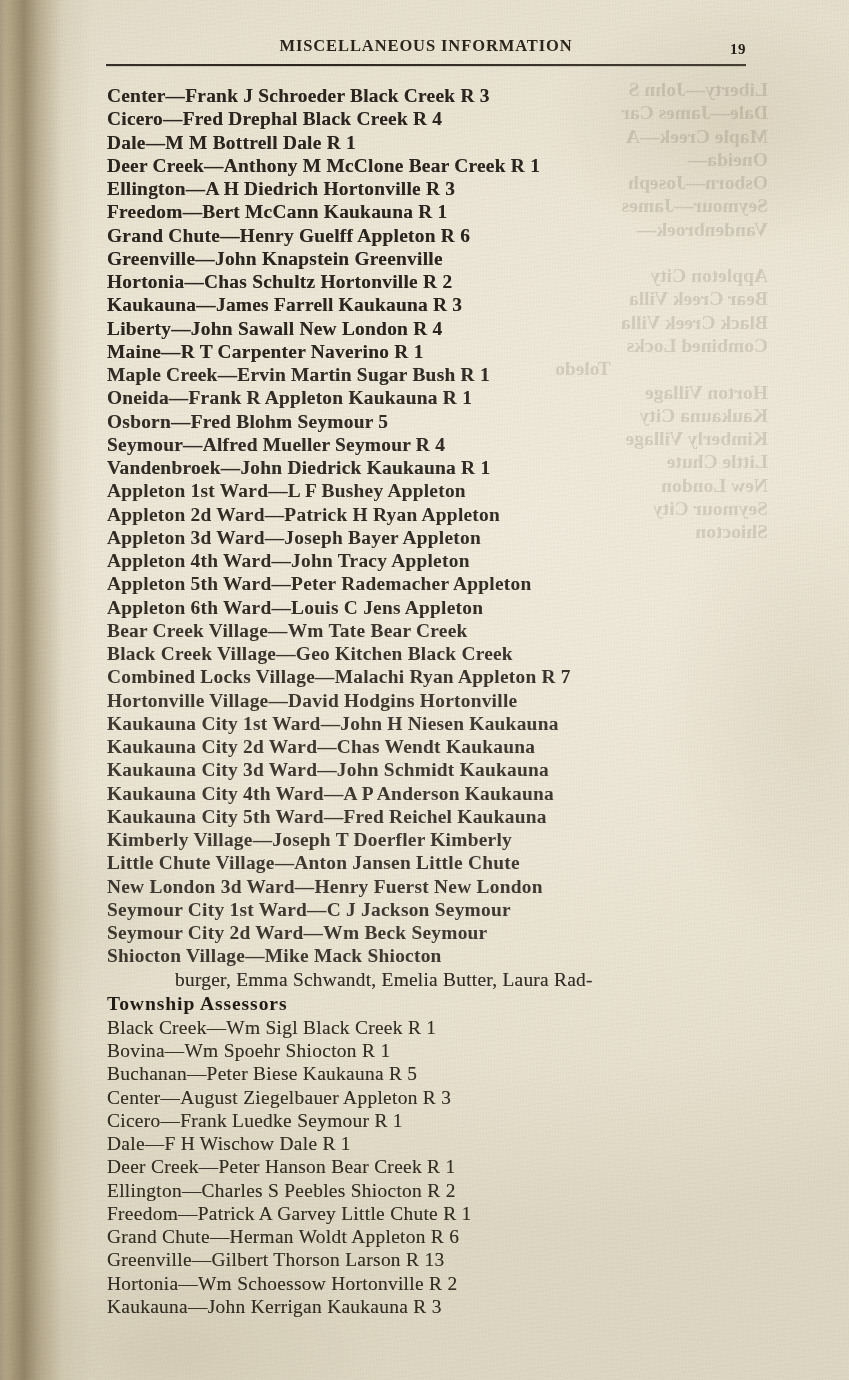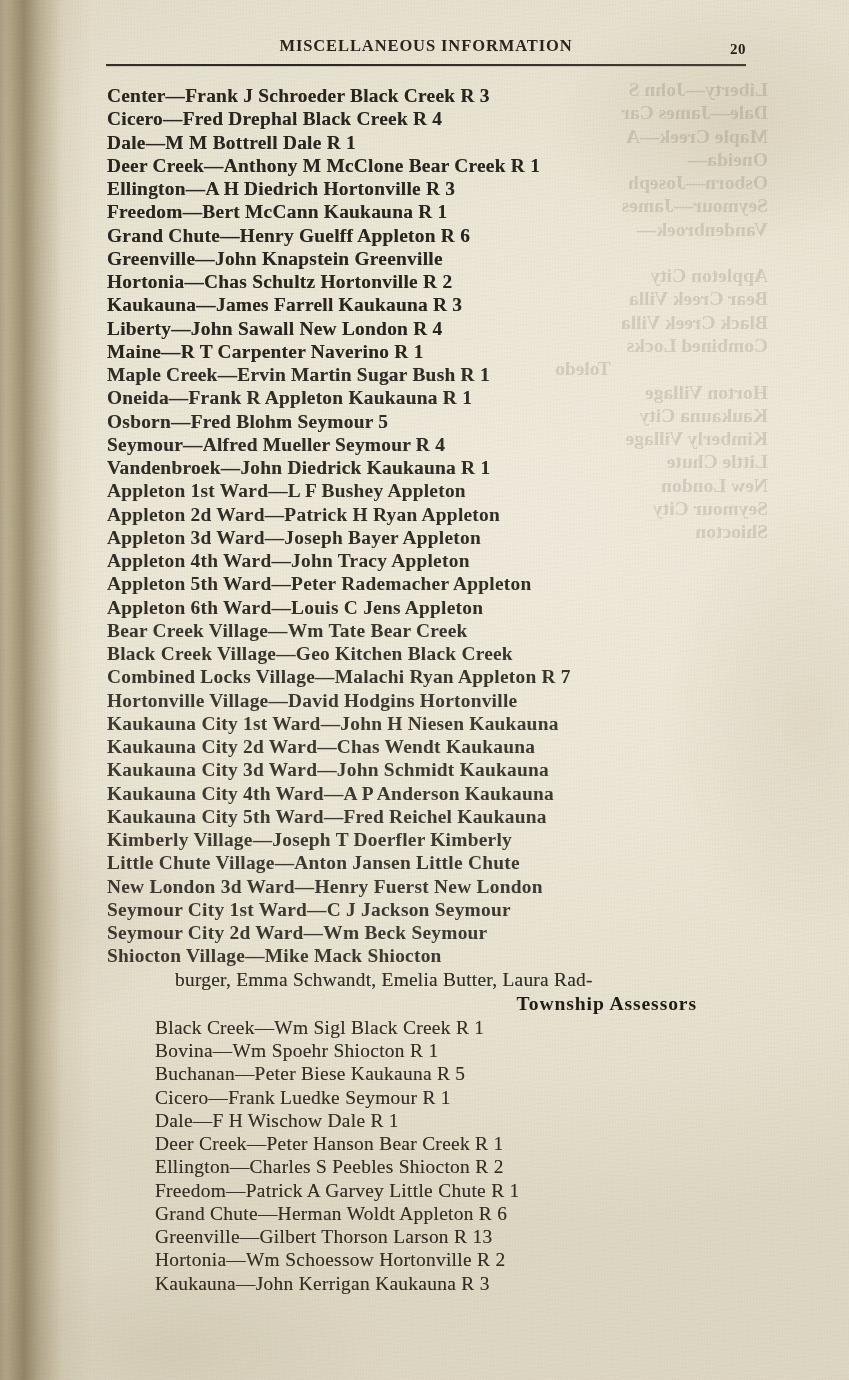--- a/index.html
+++ b/index.html
@@ -151,29 +151,29 @@
     font-family: "Liberation Serif", "DejaVu Serif", serif;
     font-size: 19.4px;
     line-height: 23.25px;
     color: #24201a;
     letter-spacing: .25px;
     white-space: nowrap;
     text-shadow: 0 0 .6px rgba(40,34,26,.45);
   }
   .entry.bold     { font-weight: 700; }
   .entry.semi     { font-weight: 700; color: #2c2720; text-shadow: none; }
-  .entry.light    { font-weight: 400; color: #272219; letter-spacing: .3px; margin-left: 48px; }
+  .entry.light    { font-weight: 400; color: #272219; letter-spacing: .3px; }
   .entry.indent   { padding-left: 68px; font-weight: 400; }
 
   .section-heading {
     font-family: "Liberation Serif", "DejaVu Serif", serif;
     font-size: 19.6px;
     line-height: 25px;
     font-weight: 700;
-    text-align: right;
+    text-align: left;
     color: #201c15;
     letter-spacing: .9px;
     padding-right: 100px;
   }
 
   
   .ink-a { opacity: .97; }
   .ink-b { opacity: .93; }
   .ink-c { opacity: .90; }
 </style>
@@ -203,21 +203,21 @@
     <div>New London</div>
     <div>Seymour City</div>
     <div>Shiocton</div>
   </div>
 
   <div id="content">
 
     <header class="page-head">
       <div class="head-row">
         <div class="head-title">MISCELLANEOUS INFORMATION</div>
-        <div class="head-folio">20</div>
+        <div class="head-folio">19</div>
       </div>
       <div class="head-rule"></div>
     </header>
 
     <div class="body-list">
 
       <div class="entry bold ink-a">Center—Frank J Schroeder Black Creek R 3</div>
       <div class="entry bold ink-a">Cicero—Fred Drephal Black Creek R 4</div>
       <div class="entry bold ink-a">Dale—M M Bottrell Dale R 1</div>
       <div class="entry bold ink-a">Deer Creek—Anthony M McClone Bear Creek R 1</div>
@@ -257,20 +257,21 @@
       <div class="entry semi ink-c">Seymour City 2d Ward—Wm Beck Seymour</div>
       <div class="entry semi ink-c">Shiocton Village—Mike Mack Shiocton</div>
 
       <div class="entry indent ink-b">burger, Emma Schwandt, Emelia Butter, Laura Rad-</div>
 
       <div class="section-heading">Township Assessors</div>
 
       <div class="entry light ink-b">Black Creek—Wm Sigl Black Creek R 1</div>
       <div class="entry light ink-b">Bovina—Wm Spoehr Shiocton R 1</div>
       <div class="entry light ink-b">Buchanan—Peter Biese Kaukauna R 5</div>
+      <div class="entry light ink-b">Center—August Ziegelbauer Appleton R 3</div>
       <div class="entry light ink-b">Cicero—Frank Luedke Seymour R 1</div>
       <div class="entry light ink-b">Dale—F H Wischow Dale R 1</div>
       <div class="entry light ink-b">Deer Creek—Peter Hanson Bear Creek R 1</div>
       <div class="entry light ink-b">Ellington—Charles S Peebles Shiocton R 2</div>
       <div class="entry light ink-b">Freedom—Patrick A Garvey Little Chute R 1</div>
       <div class="entry light ink-b">Grand Chute—Herman Woldt Appleton R 6</div>
       <div class="entry light ink-b">Greenville—Gilbert Thorson Larson R 13</div>
       <div class="entry light ink-b">Hortonia—Wm Schoessow Hortonville R 2</div>
       <div class="entry light ink-b">Kaukauna—John Kerrigan Kaukauna R 3</div>
 

